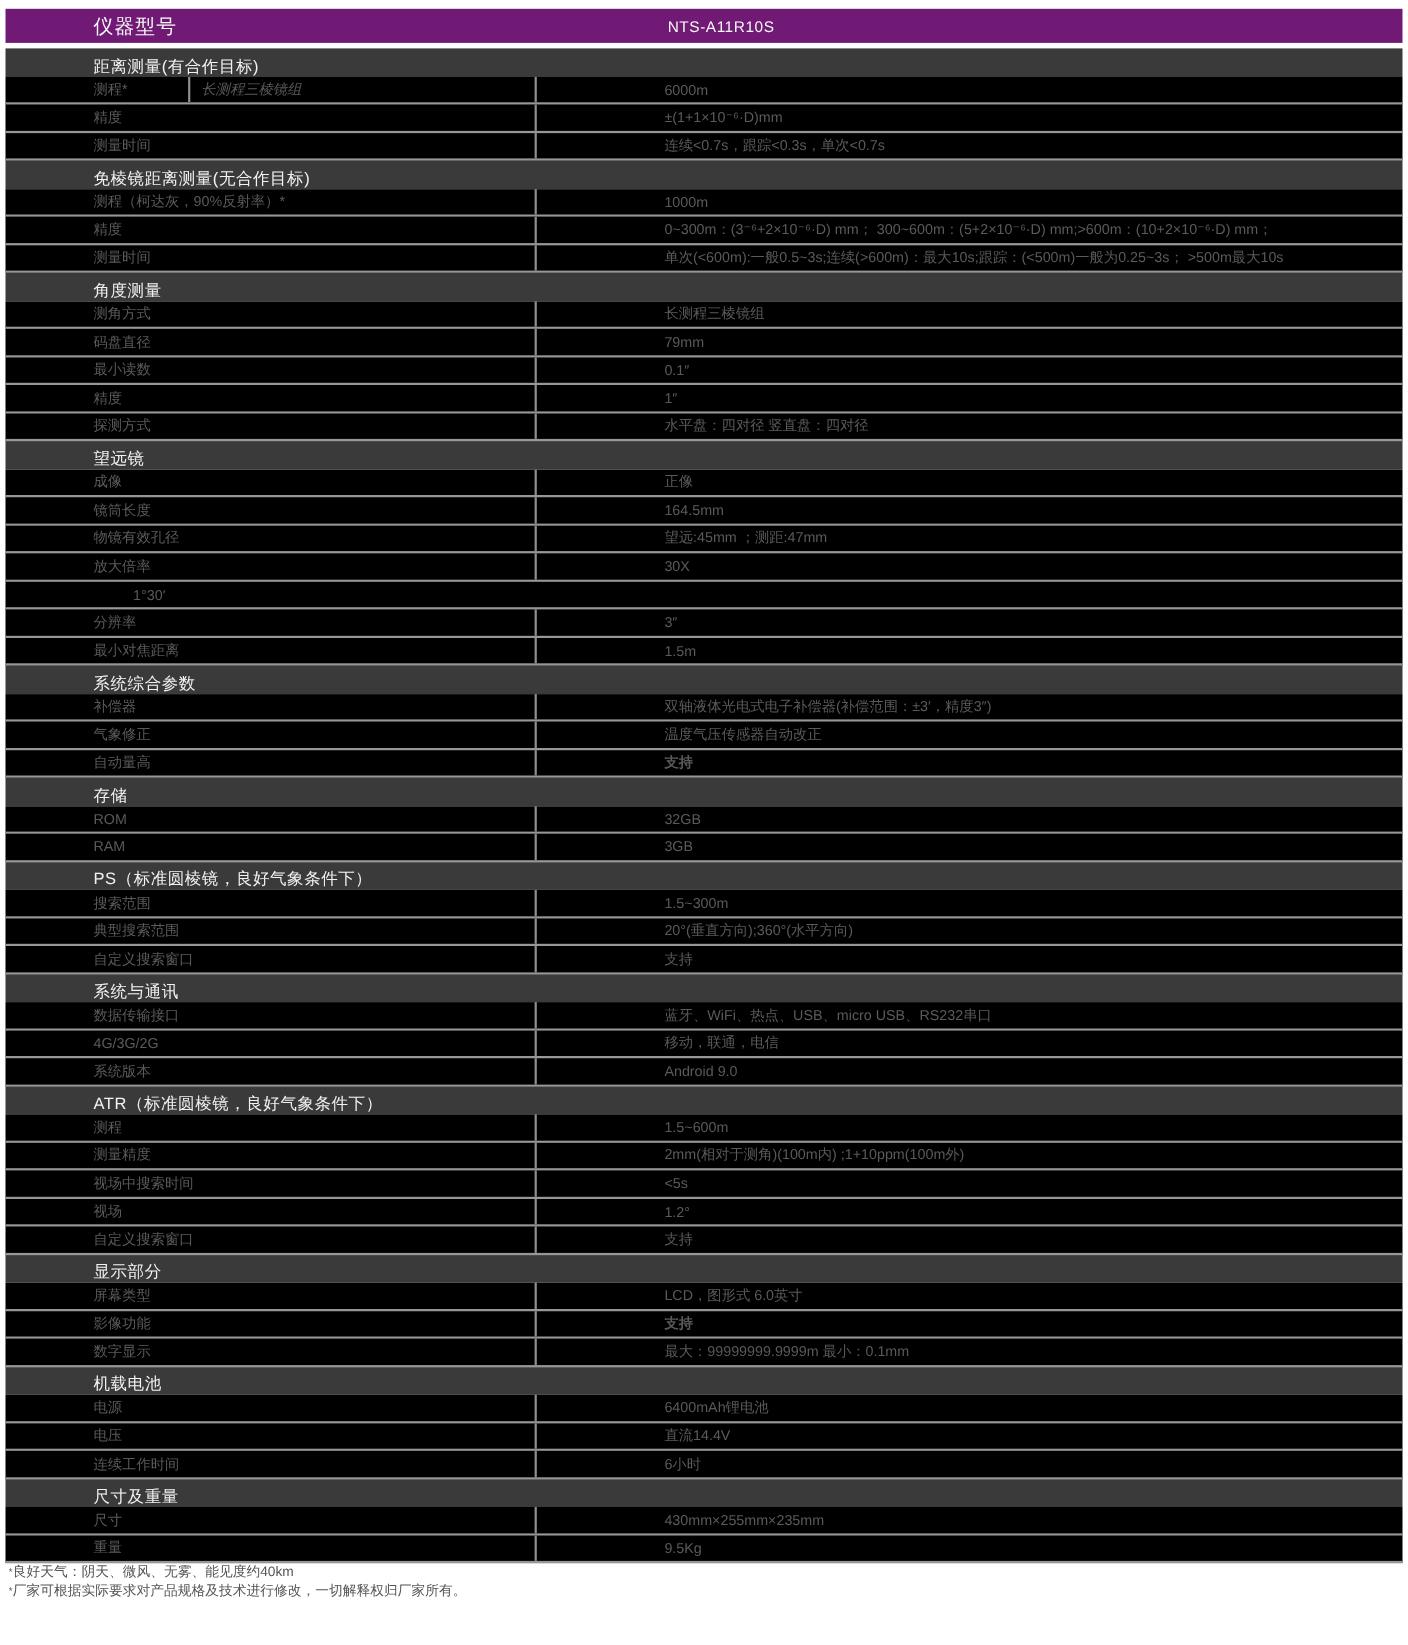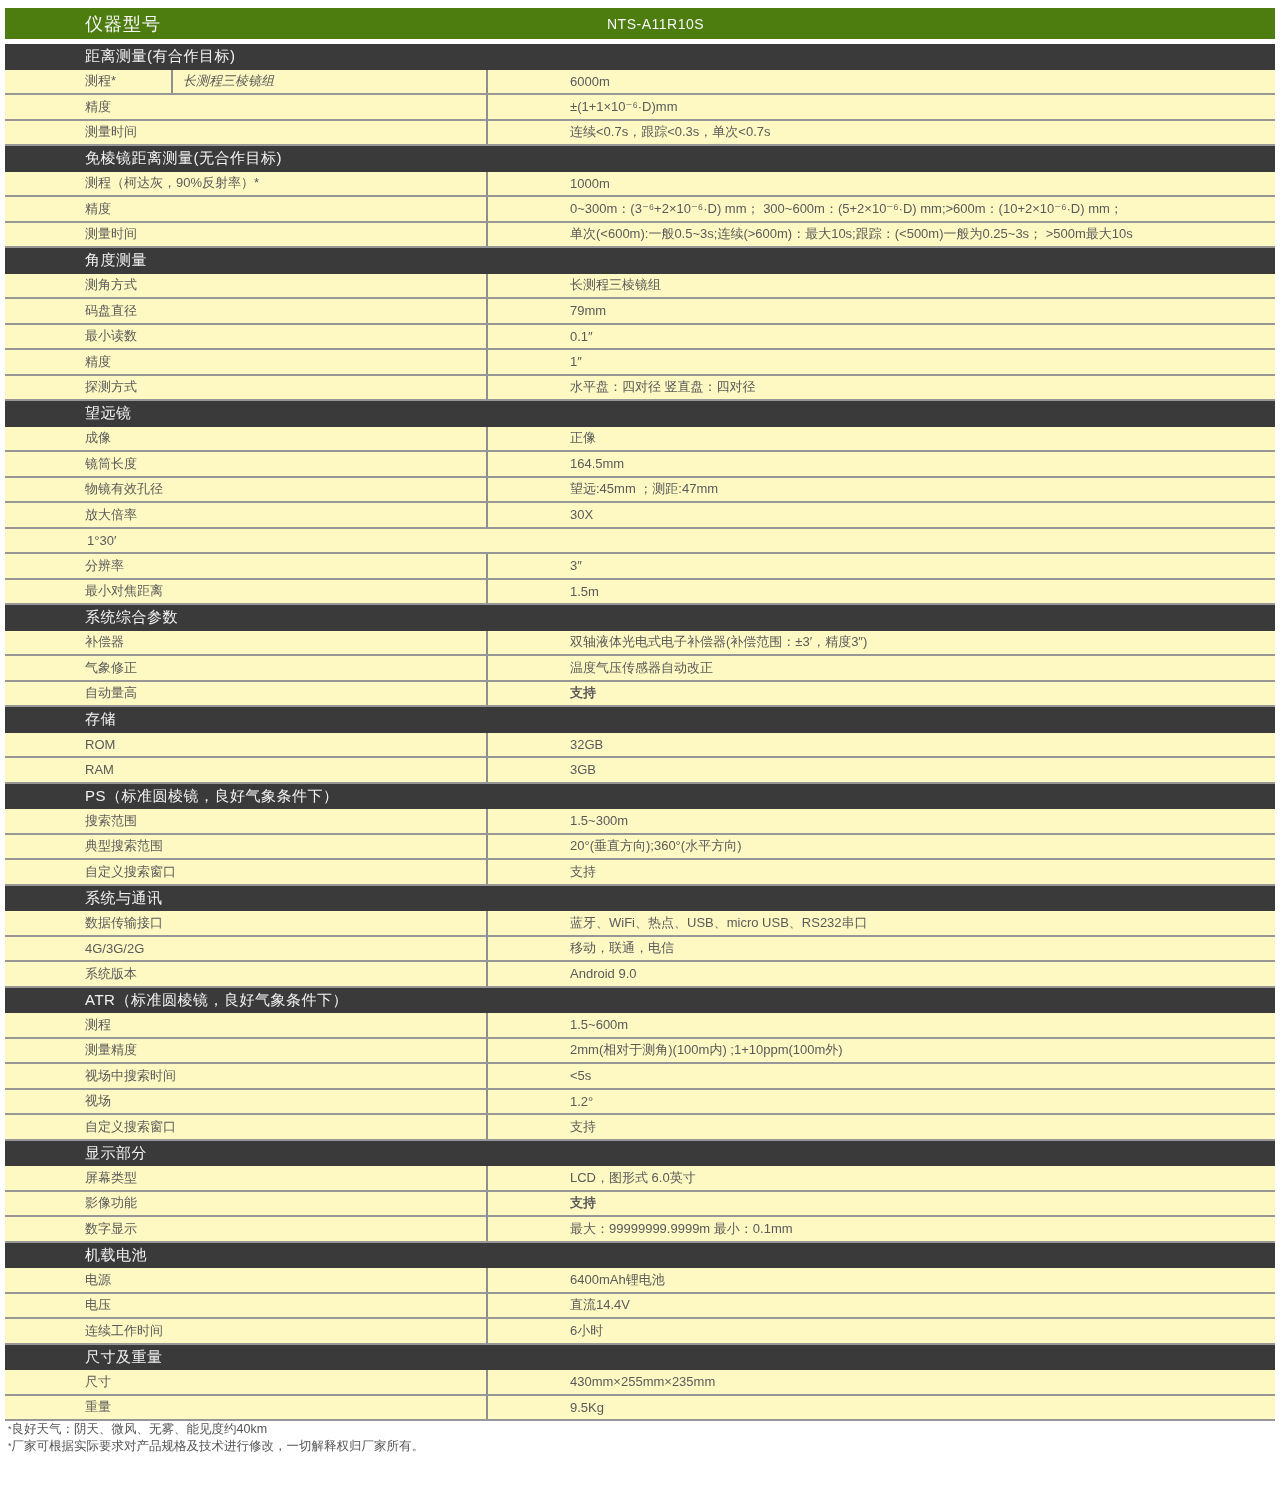--- a/index.html
+++ b/index.html
@@ -13,21 +13,21 @@
     width: 1280px;
     height: 1495px;
     box-sizing: border-box;
     padding: 8px 5px 0 5px;
     overflow: hidden;
   }
   
   .title-bar {
     position: relative;
     height: 31px;
-    background: #4d7c0f;
+    background: #701a75;
     color: #f7f7f7;
     display: flex;
     align-items: center;
     margin-bottom: 5px;
   }
   .title-label {
     margin-left: 80px;
     font-size: 18px;
     letter-spacing: 1px;
   }
@@ -36,38 +36,38 @@
     left: 602px;
     font-size: 14px;
     letter-spacing: 0.5px;
   }
   
   .section-bar {
     height: 25.5px;
     background: #3a3a3a;
     color: #f2f2f2;
     display: flex;
-    align-items: center;
+    align-items: flex-end;
     box-sizing: border-box;
   }
   .section-bar .section-title {
     padding-left: 80px;
     font-size: 15px;
     letter-spacing: 0.5px;
   }
   
   .spec-row {
     display: flex;
     height: 25.5px;
     box-sizing: border-box;
     border-bottom: 2px solid #979797;
     color: #5a5a5a;
     font-size: 13px;
     align-items: stretch;
-    background: #fef9c3;
+    background: #000000;
   }
   .cell {
     display: flex;
     align-items: center;
     box-sizing: border-box;
     white-space: nowrap;
     overflow: hidden;
   }
   .cell.label {
     width: 483px;
@@ -88,21 +88,21 @@
   }
   .sub2 {
     padding-left: 10px;
     display: flex;
     align-items: center;
     height: 100%;
     font-style: italic;
   }
   .cell.value {
     flex: 1;
-    padding-left: 82px;
+    padding-left: 116px;
   }
   .cell.value.bold {
     font-weight: bold;
   }
   
   .footnotes {
     padding-left: 3px;
     color: #555555;
     font-size: 12.5px;
     line-height: 17px;

